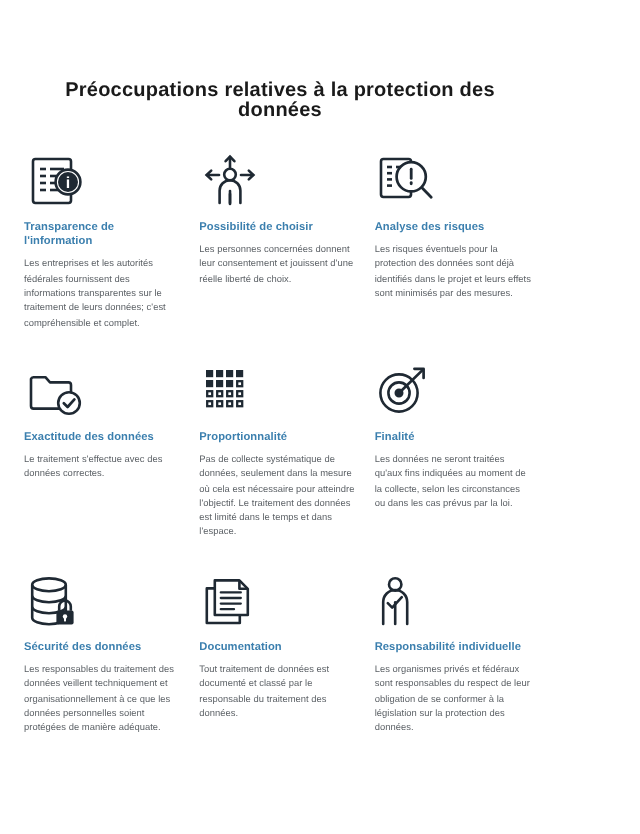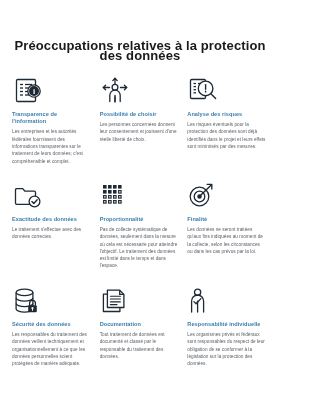--- a/index.html
+++ b/index.html
@@ -16,21 +16,21 @@
   }
   .page {
     position: relative;
     width: 280px;
     height: 417px;
     background: #ffffff;
     box-sizing: border-box;
     padding: 0 12px;
   }
   .page-title {
-    font-size: 13px;
+    font-size: 10px;
     font-weight: bold;
     color: #1a1a1a;
     text-align: center;
     letter-spacing: 0.12px;
     margin: 0;
     padding-top: 41px;
     padding-bottom: 0;
     line-height: 10px;
   }
   .grid {

